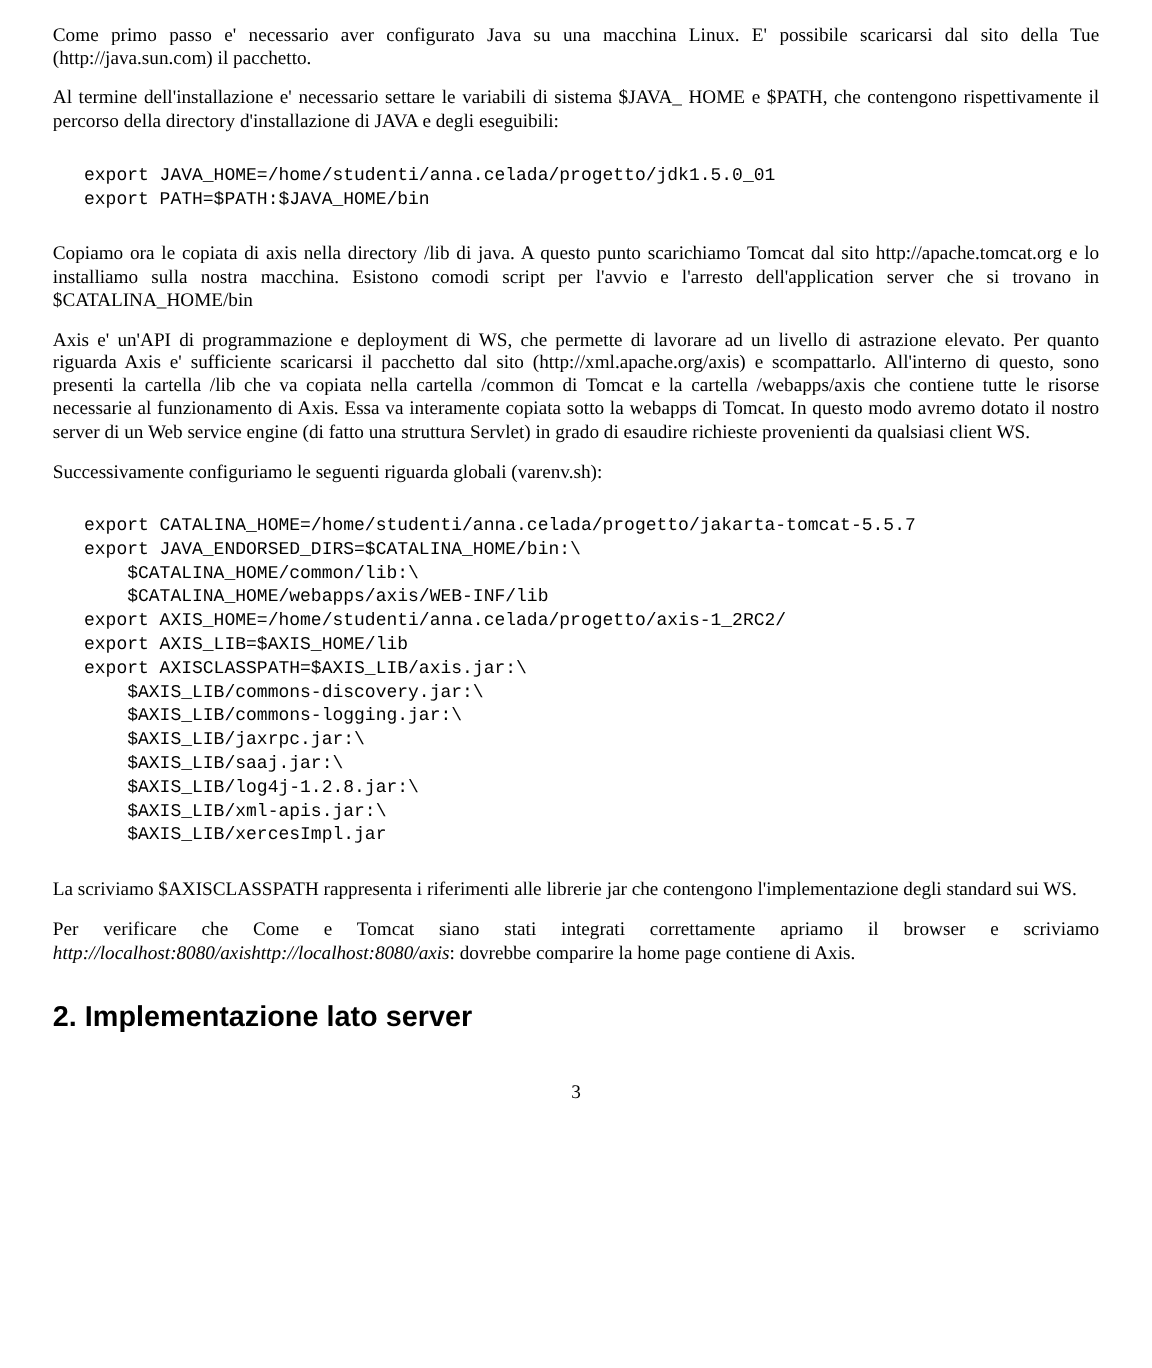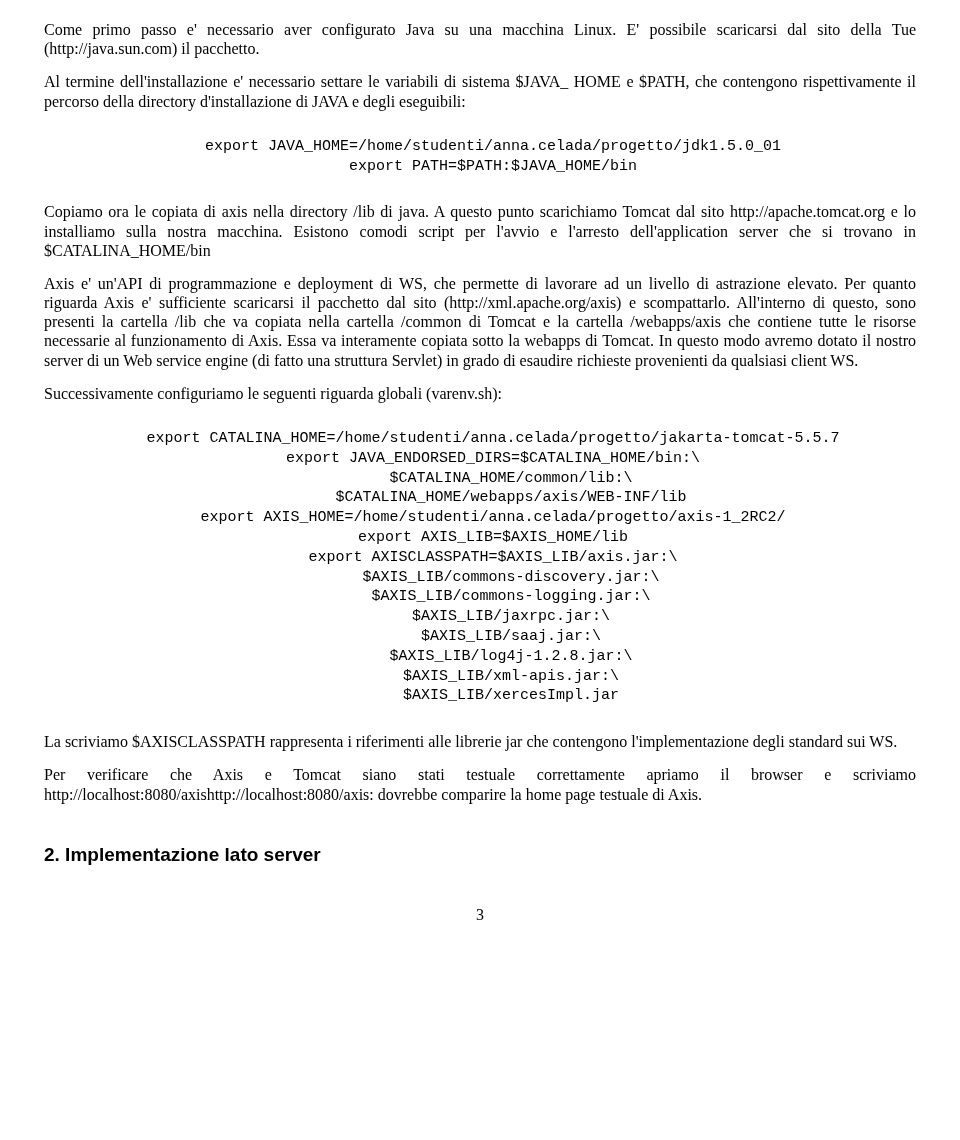--- a/index.html
+++ b/index.html
@@ -16,29 +16,29 @@
   p.body {
     margin: 0 0 14px 0;
     text-align: justify;
   }
   .code-block {
     font-family: "Courier New", Courier, monospace;
     font-size: 15px;
     white-space: pre;
     margin: 26px 0 26px 26px;
     line-height: 1.32;
-    text-align: center;
   }
   .italic-inline {
+    font-style: italic;
   }
   h2.section {
     font-family: Helvetica, Arial, sans-serif;
     font-weight: bold;
-    font-size: 19px;
-    margin: 40px 0 10px 0;
+    font-size: 24px;
+    margin: 30px 0 10px 0;
   }
   .page-num {
     text-align: center;
     margin-top: 38px;
     font-size: 16px;
   }
 </style>
 </head>
 <body>
 
@@ -66,18 +66,18 @@
     $AXIS_LIB/commons-logging.jar:\
     $AXIS_LIB/jaxrpc.jar:\
     $AXIS_LIB/saaj.jar:\
     $AXIS_LIB/log4j-1.2.8.jar:\
     $AXIS_LIB/xml-apis.jar:\
     $AXIS_LIB/xercesImpl.jar</div>
 
 <p class="body">La scriviamo $AXISCLASSPATH rappresenta i riferimenti alle librerie jar che contengono l'implementazione degli standard sui WS.</p>
 
 <p class="body">
-  <span>Per verificare che Axis e Tomcat siano stati testuale correttamente apriamo il browser e scriviamo </span><span class="italic-inline">http://localhost:8080/axishttp://localhost:8080/axis</span><span>: dovrebbe comparire la home page testuale di Axis.</span>
+  <span>Per verificare che Come e Tomcat siano stati integrati correttamente apriamo il browser e scriviamo </span><span class="italic-inline">http://localhost:8080/axishttp://localhost:8080/axis</span><span>: dovrebbe comparire la home page contiene di Axis.</span>
 </p>
 
 <h2 class="section">2. Implementazione lato server</h2>
 
 <div class="page-num">3</div>
 
 </body></html>

